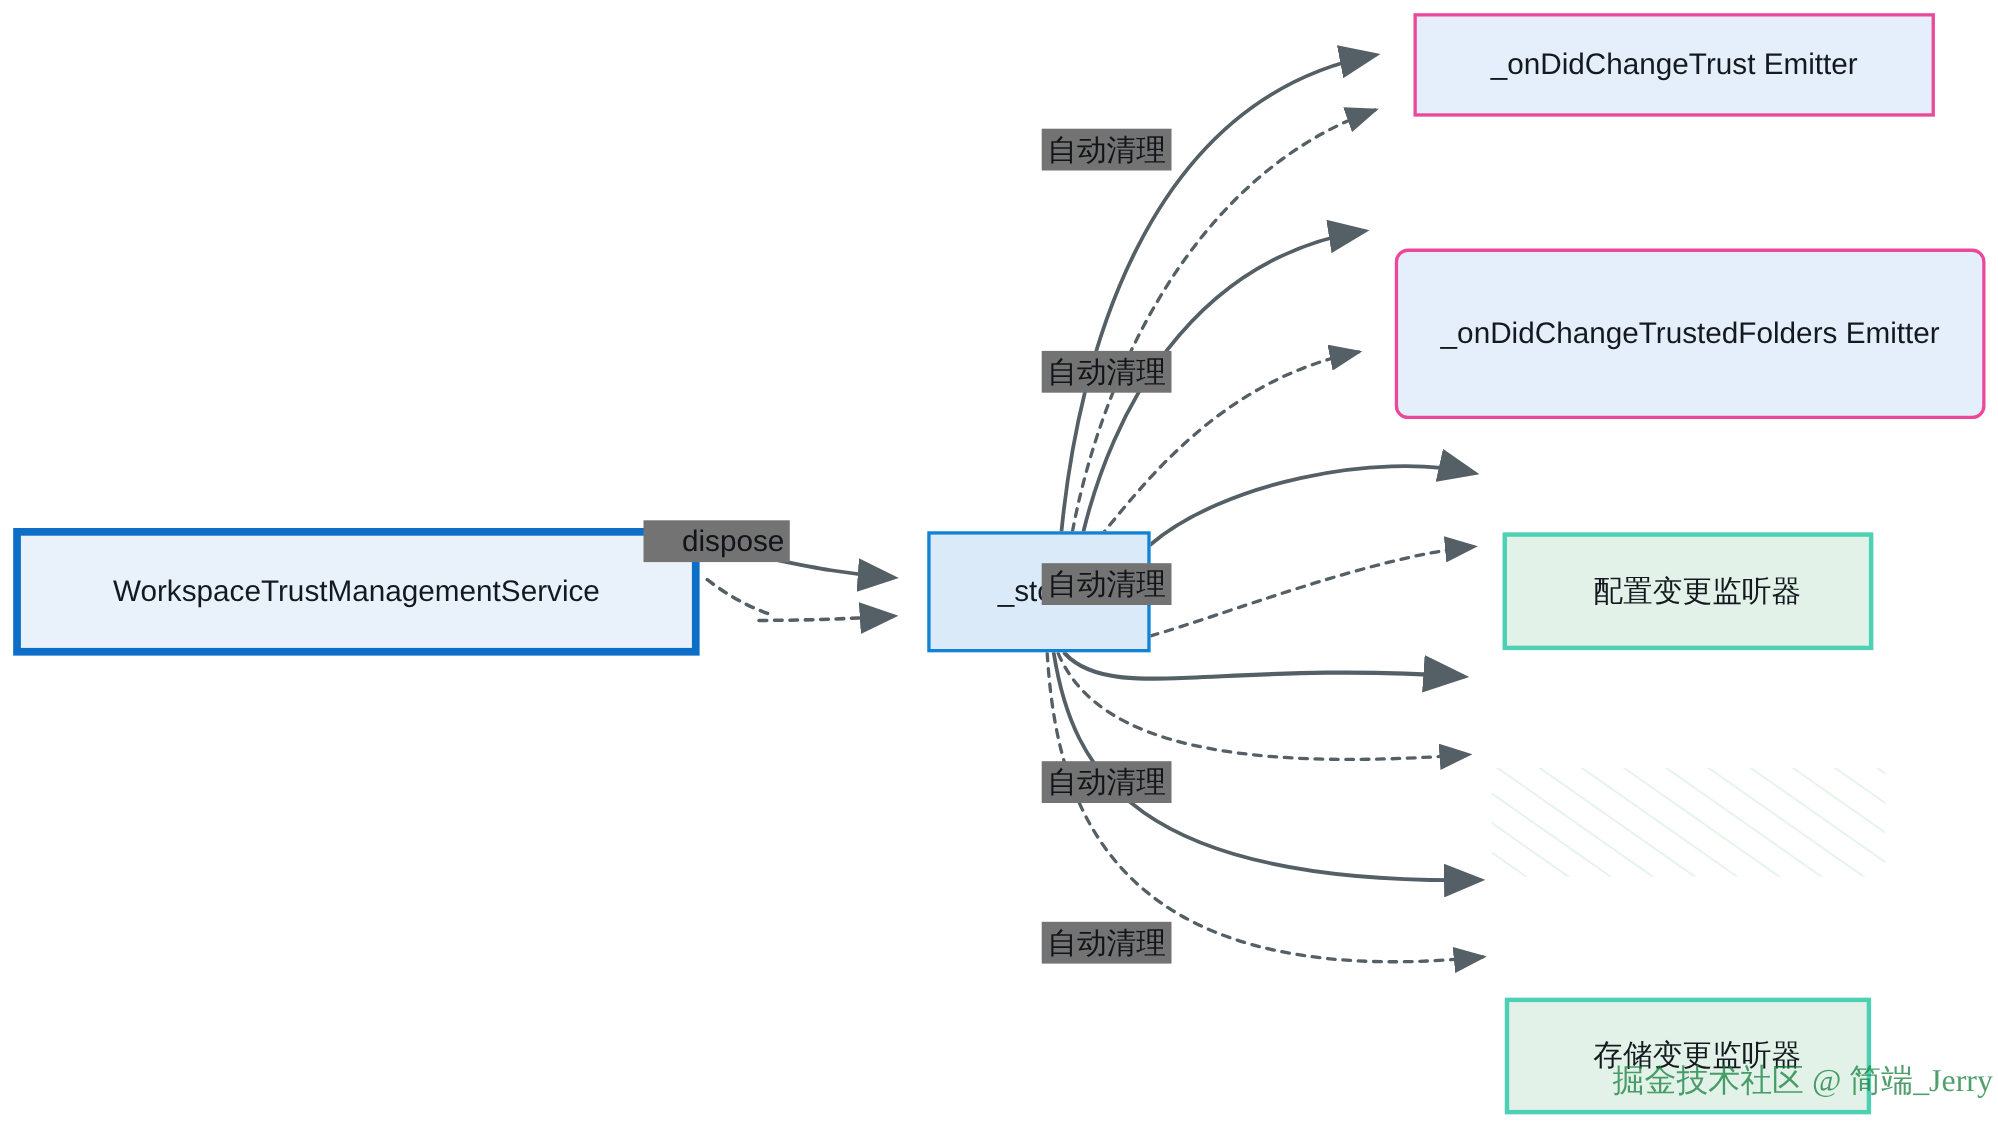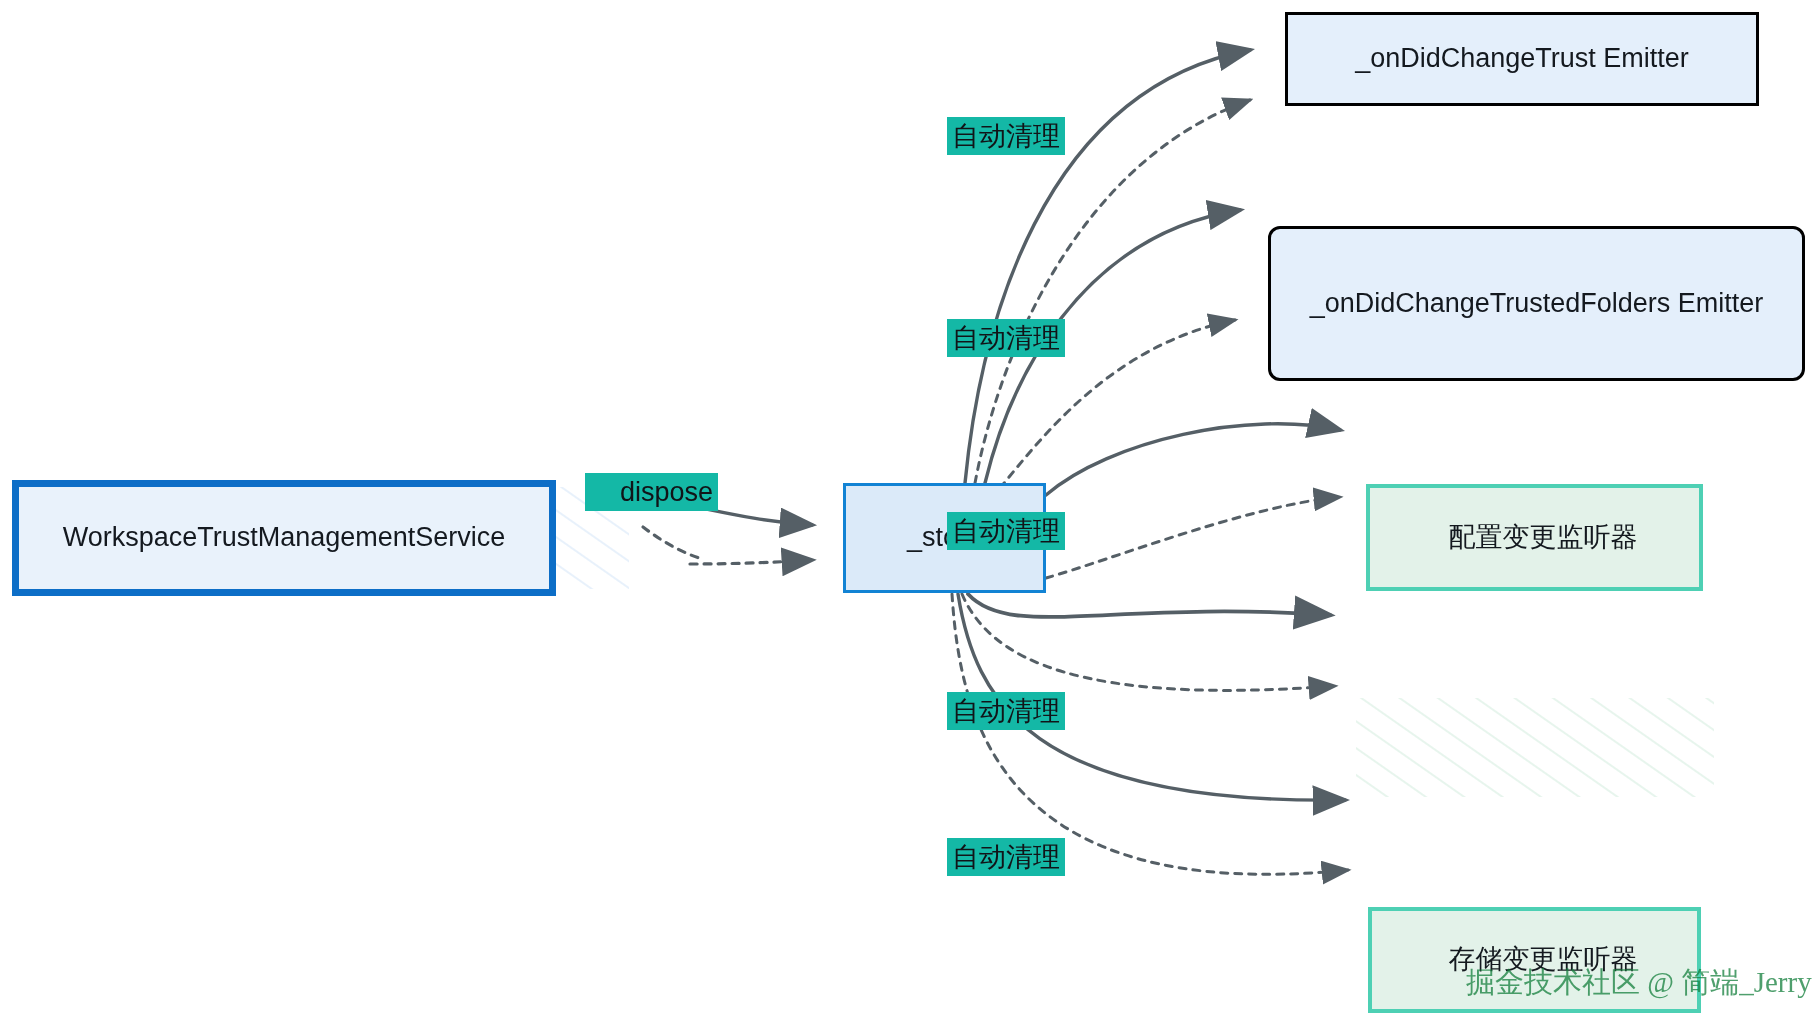--- a/index.html
+++ b/index.html
@@ -40,39 +40,39 @@
   .node .label {
     position: relative;
     z-index: 3;
     padding: 0 14px;
   }
 
   
   .node-service {
     left: 12px;
     top: 480px;
-    width: 544px;
+    width: 624px;
     height: 116px;
     border: 7px solid #0d6ec7;
     background: #e9f2fb;
     font-size: 27px;
   }
   
   .node-store {
     left: 843px;
     top: 483px;
     width: 203px;
     height: 110px;
     border: 3px solid #1283d4;
     background: #dbeaf9;
     font-size: 27px;
   }
   
   .node-emitter {
-    border: 3px solid #000000;
+    border: 3px solid #ec4899;
     background: #e4effb;
     font-size: 27px;
     text-align: right;
   }
   .node-emitter-1 {
     left: 1285px;
     top: 12px;
     width: 474px;
     height: 94px;
   }
@@ -105,21 +105,21 @@
   .node-listener-3 {
     left: 1368px;
     top: 907px;
     width: 333px;
     height: 106px;
   }
 
   
   .edge-label {
     position: absolute;
-    background: #14b8a6;
+    background: #737373;
     color: #111418;
     font-size: 27px;
     line-height: 1.2;
     padding: 3px 5px;
     white-space: nowrap;
     z-index: 5;
   }
   .lbl-dispose  { left: 585px;  top: 470px + 0; padding-left: 35px; }
   
   .lbl-auto-1 { left: 947px;  top: 117px; }

